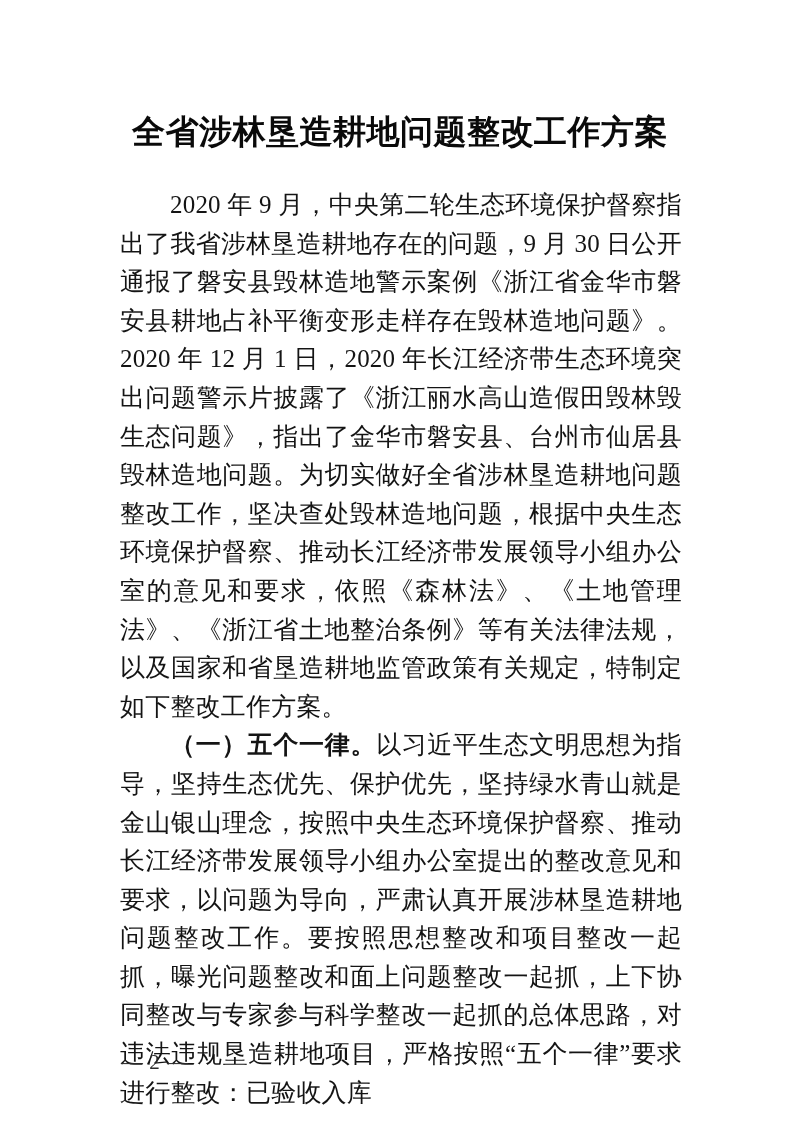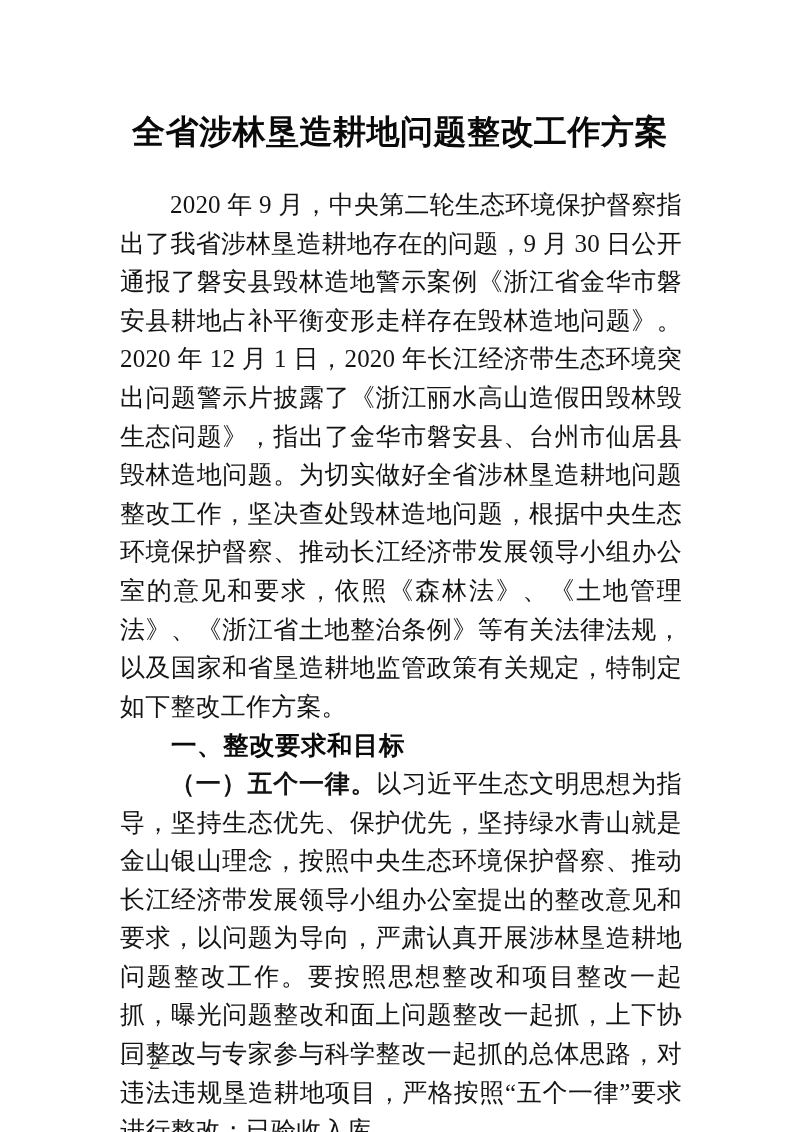--- a/index.html
+++ b/index.html
@@ -103,21 +103,20 @@
 <body>
 
 <div class="page">
 
   <h1 class="doc-title">全省涉林垦造耕地问题整改工作方案</h1>
 
   <div class="body-block">
 
     <p class="para indent">2020 年 9 月，中央第二轮生态环境保护督察指出了我省涉林垦造耕地存在的问题，9 月 30 日公开通报了磐安县毁林造地警示案例《浙江省金华市磐安县耕地占补平衡变形走样存在毁林造地问题》。2020 年 12 月 1 日，2020 年长江经济带生态环境突出问题警示片披露了《浙江丽水高山造假田毁林毁生态问题》，指出了金华市磐安县、台州市仙居县毁林造地问题。为切实做好全省涉林垦造耕地问题整改工作，坚决查处毁林造地问题，根据中央生态环境保护督察、推动长江经济带发展领导小组办公室的意见和要求，依照《森林法》、《土地管理法》、《浙江省土地整治条例》等有关法律法规，以及国家和省垦造耕地监管政策有关规定，特制定如下整改工作方案。</p>
 
-    <p class="section-heading">一、整改要求和目标</p>
 
     <p class="para indent"><span class="lead">（一）五个一律。</span><span>以习近平生态文明思想为指导，坚持生态优先、保护优先，坚持绿水青山就是金山银山理念，按照中央生态环境保护督察、推动长江经济带发展领导小组办公室提出的整改意见和要求，以问题为导向，严肃认真开展涉林垦造耕地问题整改工作。要按照思想整改和项目整改一起抓，曝光问题整改和面上问题整改一起抓，上下协同整改与专家参与科学整改一起抓的总体思路，对违法违规垦造耕地项目，严格按照“五个一律”要求进行整改：已验收入库</span></p>
 
   </div>
 
   <div class="page-number">— 2 —</div>
 
 </div>
 
 </body></html>

